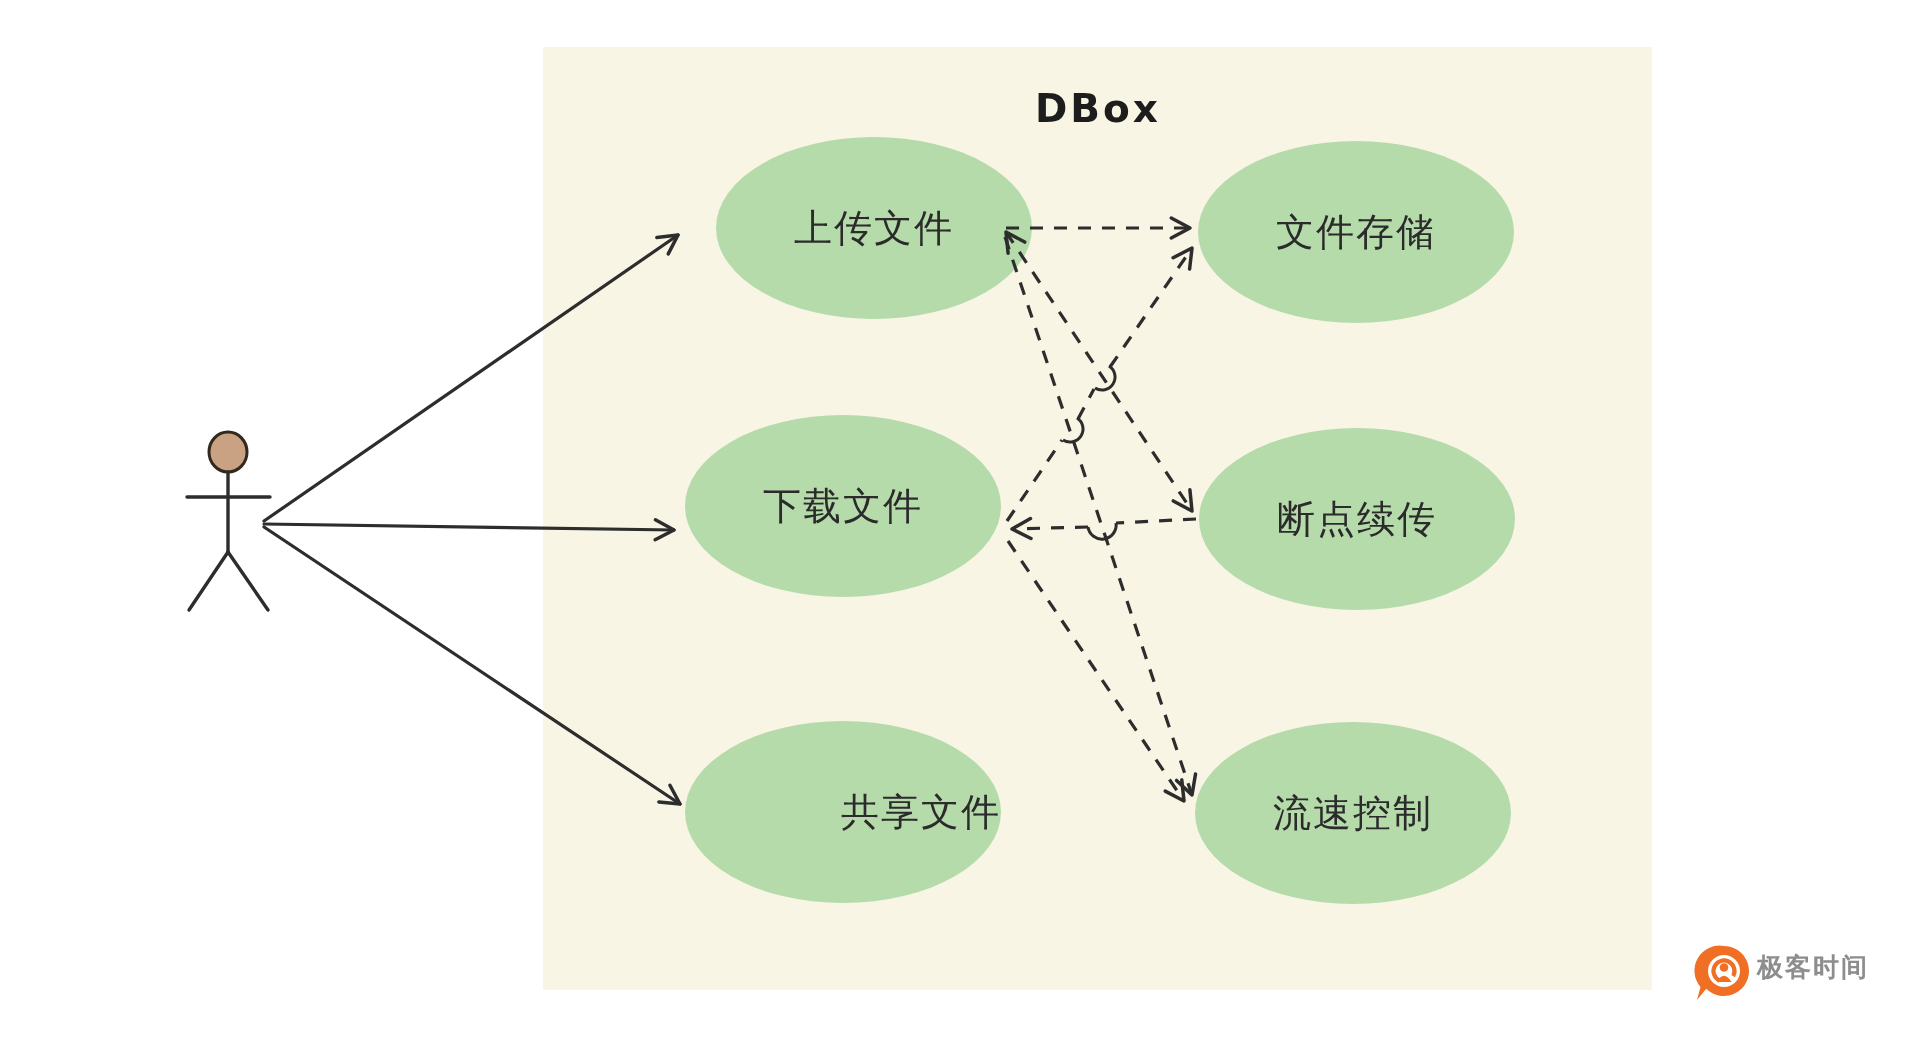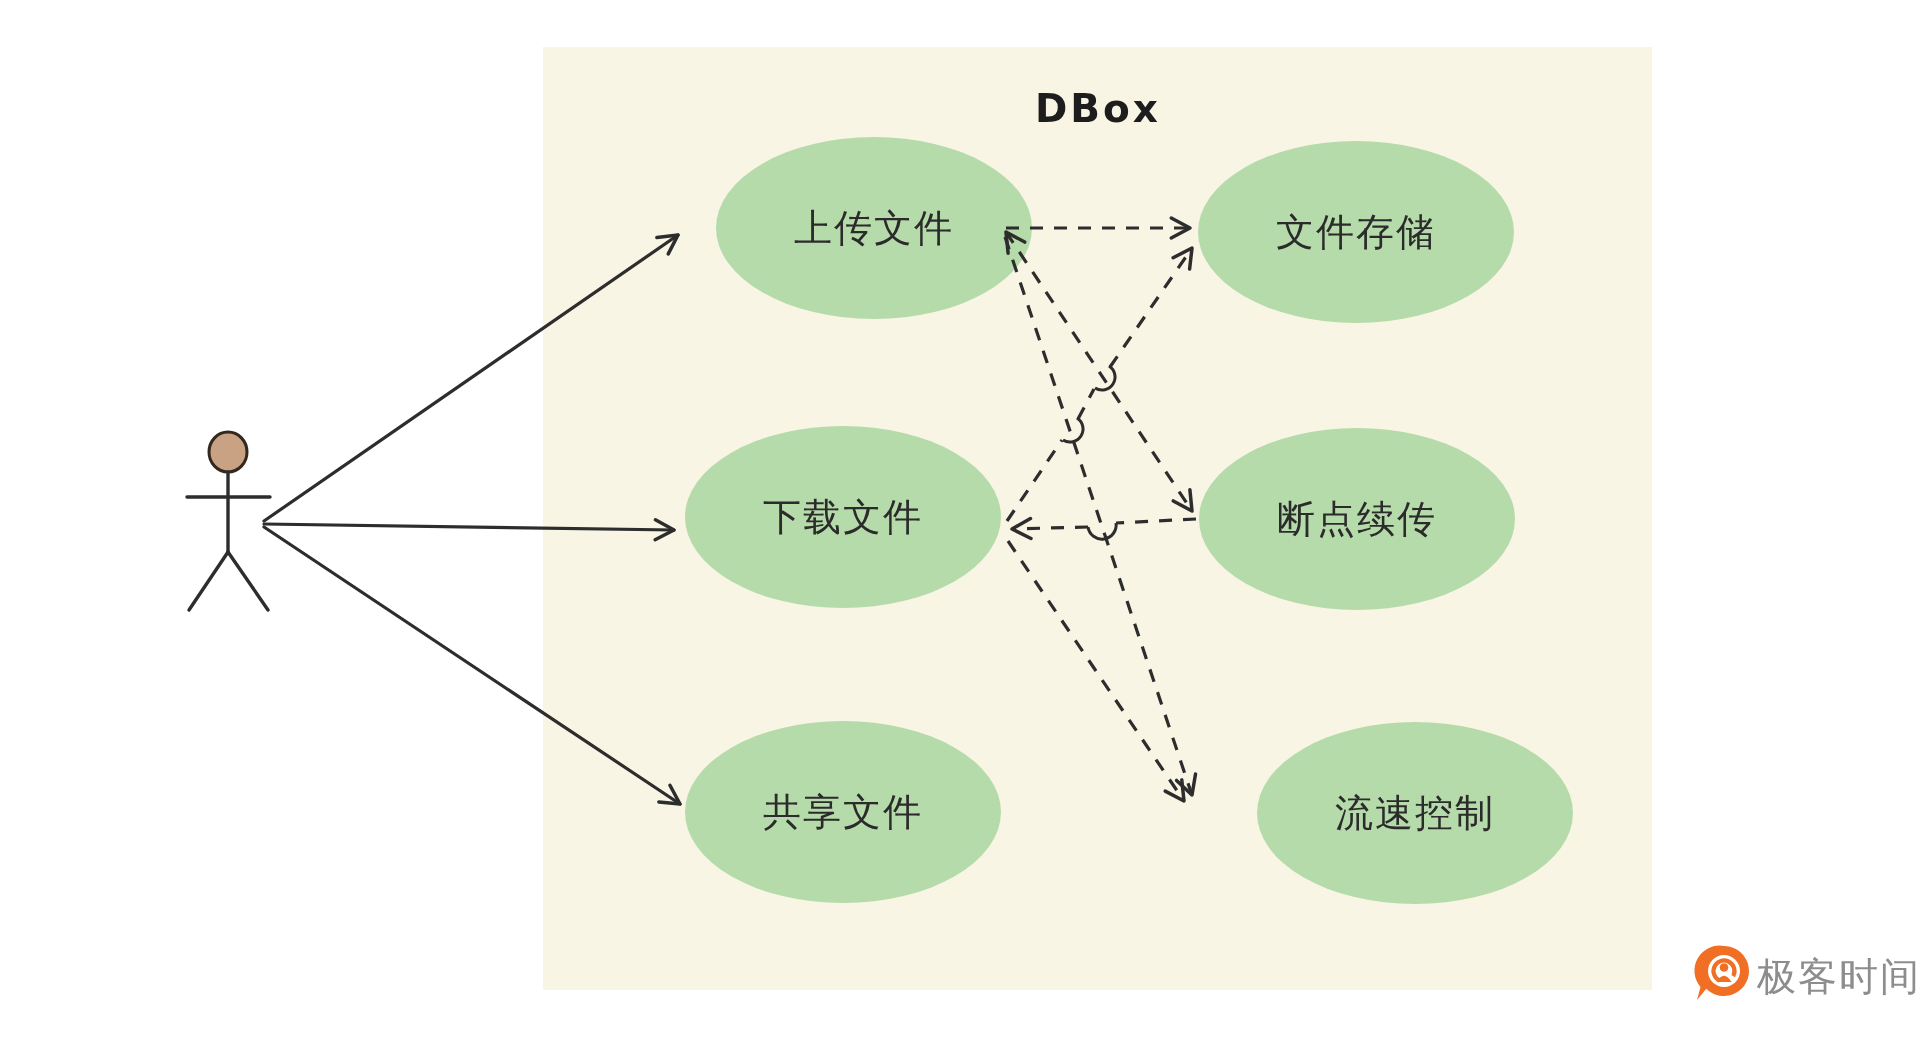--- a/index.html
+++ b/index.html
@@ -16,29 +16,29 @@
     text-align:center;font-size:39px;font-weight:600;letter-spacing:3px;color:#1d1d1d;
   }
   .uc{
     position:absolute;width:316px;height:182px;border-radius:50%;
     background:#b6dbaa;display:flex;align-items:center;justify-content:center;
   }
   .uc span{
     font-size:38px;color:#2b2b2b;letter-spacing:2px;white-space:nowrap;
   }
   .uc-upload  {left:716px;top:137px;}
-  .uc-download{left:685px;top:426px;text-align:right;}
-  .uc-share   {left:685px;top:721px;}
+  .uc-download{left:685px;top:415px;text-align:right;}
+  .uc-share   {left:685px;top:721px;justify-content:flex-end;}
   .uc-storage {left:1198px;top:141px;}
   .uc-resume  {left:1199px;top:428px;}
-  .uc-throttle{left:1257px;top:722px;}
+  .uc-throttle{left:1195px;top:722px;}
   svg.layer{position:absolute;left:0;top:0;pointer-events:none;}
   .logo-text{
     position:absolute;left:1757px;top:950px;
-    font-size:39px;color:#8d8d8d;font-weight:400;letter-spacing:2px;white-space:nowrap;
+    font-size:26px;color:#8d8d8d;font-weight:700;letter-spacing:2px;white-space:nowrap;
   }
 </style>
 </head>
 <body>
 
 <div id="canvas">
 
   <div class="boundary"></div>
 
   <div class="sys-title">DBox</div>

